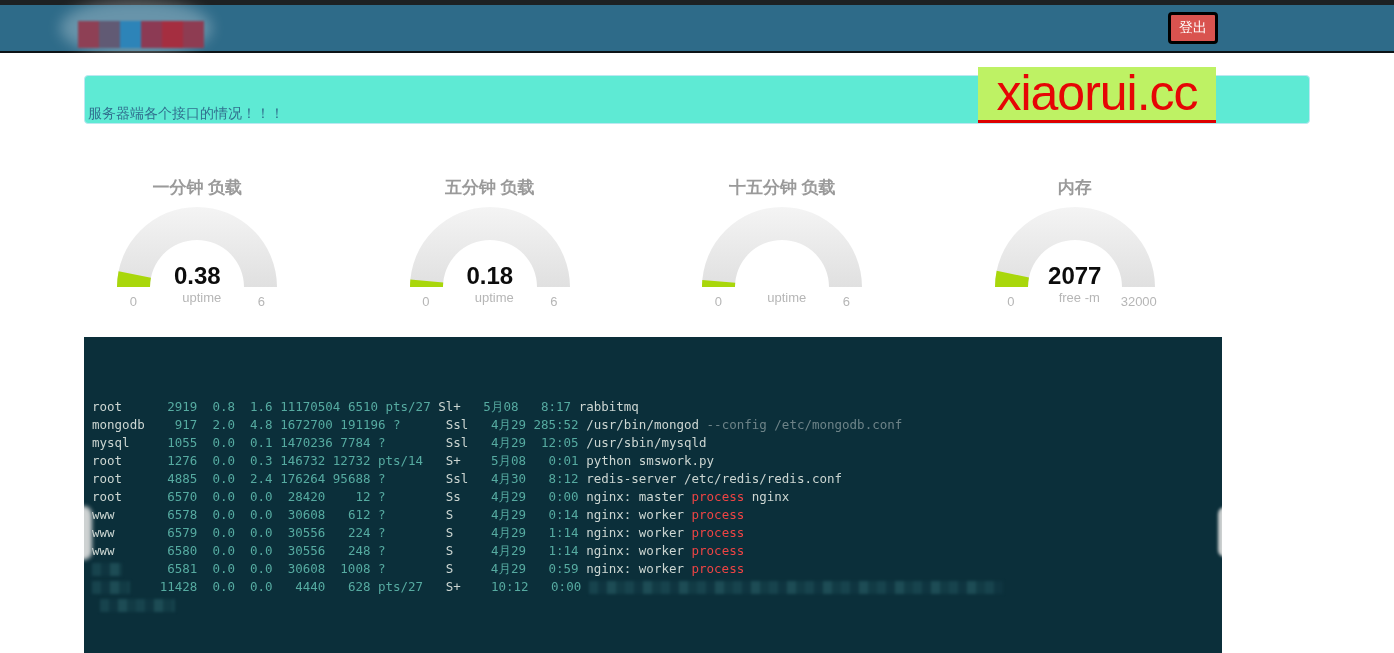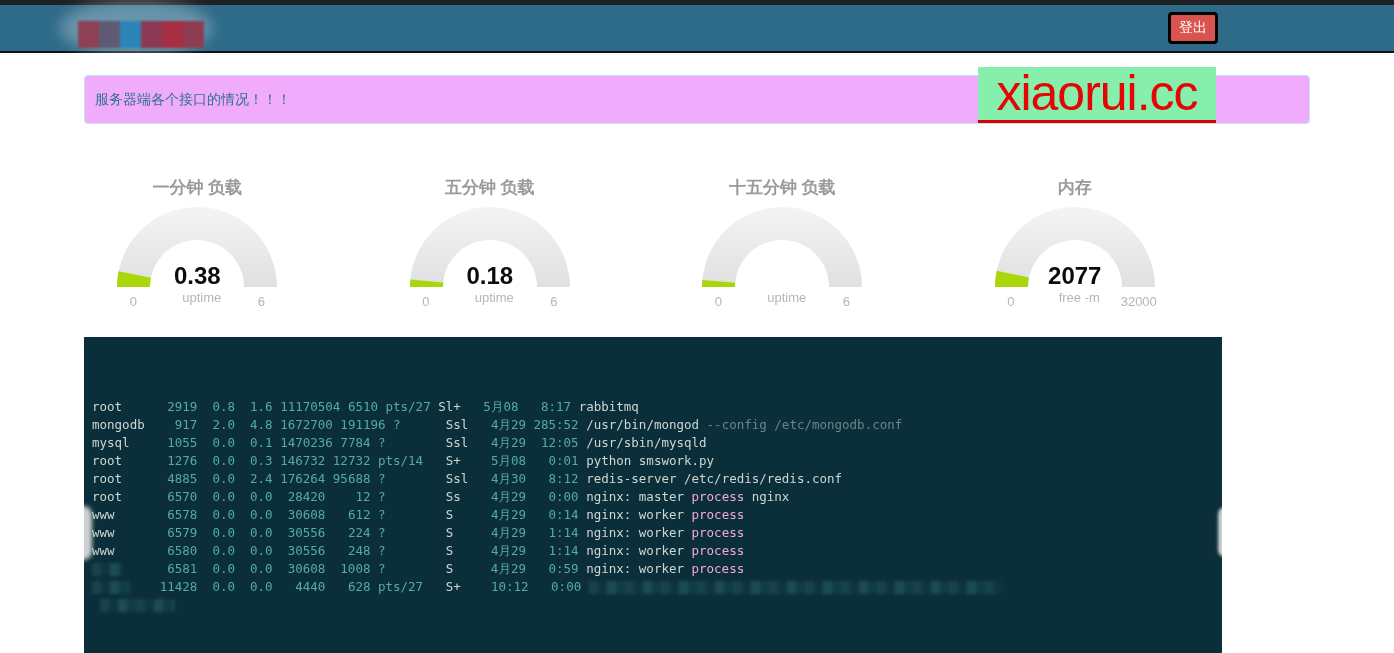--- a/index.html
+++ b/index.html
@@ -25,26 +25,26 @@
   .nav-menu li {
     color:#ccd3d6; font-size:15.5px; cursor:pointer; line-height:48px; height:48px;
   }
   .logout-btn {
     position:absolute; right:176px; top:7px; width:50px; height:32px;
     background:#d9534f; border:3px solid #000000; border-radius:4px;
     color:#ffffff; font-size:14px; cursor:pointer; font-family:inherit;
   }
   .alert-bar {
     margin:22px 0 0 84px; width:1226px; height:49px;
-    background:#f0abfc; border:1px solid #bce8f1; border-radius:4px;
-    color:#31708f; font-size:14px; display:flex; align-items:center; padding-left:10px;
+    background:#5eead4; border:1px solid #bce8f1; border-radius:4px;
+    color:#31708f; font-size:14px; display:flex; align-items:flex-end; padding-left:3px;
   }
   .watermark {
     position:absolute; left:978px; top:67px; width:238px; height:56px;
-    background:#86efac; border-bottom:3px solid #dd0000;
+    background:#bef264; border-bottom:3px solid #dd0000;
     color:#e60505; font-size:50px; line-height:53px; text-align:center;
     letter-spacing:-1px;
   }
   .gauges { margin:52px 0 0 51px; width:1170px; display:flex; }
   .gauge-col { width:292.5px; display:flex; flex-direction:column; align-items:center; }
   .gauge-title { font-size:17px; font-weight:700; color:#9a9a9a; height:22px; margin-bottom:7px; }
   .gauge-wrap { position:relative; width:164px; height:82px; }
   .gauge-value {
     position:absolute; left:0; right:0; bottom:-3px; text-align:center;
     font-size:24px; font-weight:bold; color:#0c0c0c;
@@ -60,21 +60,21 @@
   .gauge-minmax span { width:40px; text-align:center; }
   .terminal {
     position:relative; margin:28px 0 0 84px; width:1138px; height:328px;
     background:#0b2f3a; padding:7px 0 0 8px;
     font-family:"DejaVu Sans Mono", monospace; font-size:12.5px; line-height:18px;
     white-space:pre; overflow:hidden;
   }
   .term-row { height:18px; }
   .t-w { color:#ccd6d2; }
   .t-n { color:#56aba1; }
-  .t-b { color:#f9a8d4;margin-top:44px; }
+  .t-b { color:#ef4444;margin-top:44px; }
   .t-d { color:#6d8388; }
   .censored {
     display:inline-block; height:13px; vertical-align:middle; border-radius:1px;
     background:repeating-linear-gradient(90deg,#17434d 0 9px,#0f3540 9px 18px,#1d4c55 18px 27px,#123b45 27px 36px);
     filter:blur(1.5px);
   }
   .blob-left {
     position:absolute; left:-9px; top:169px; width:17px; height:54px;
     background:#ced2d2; border-radius:9px; filter:blur(2px);
   }

